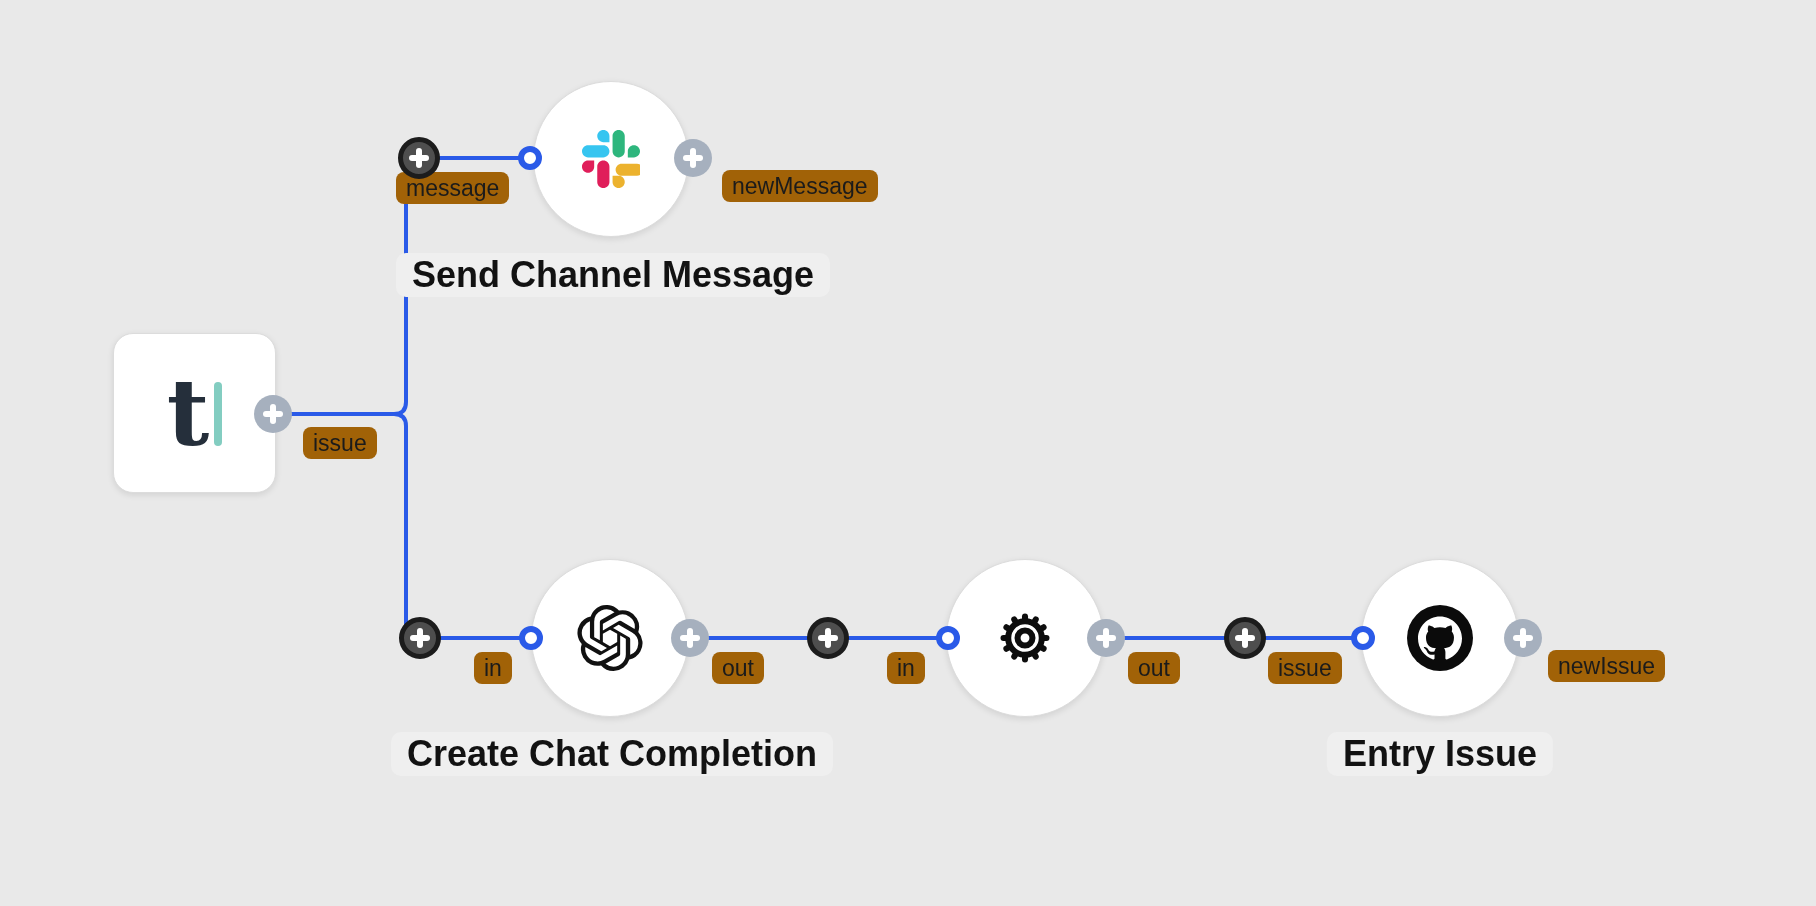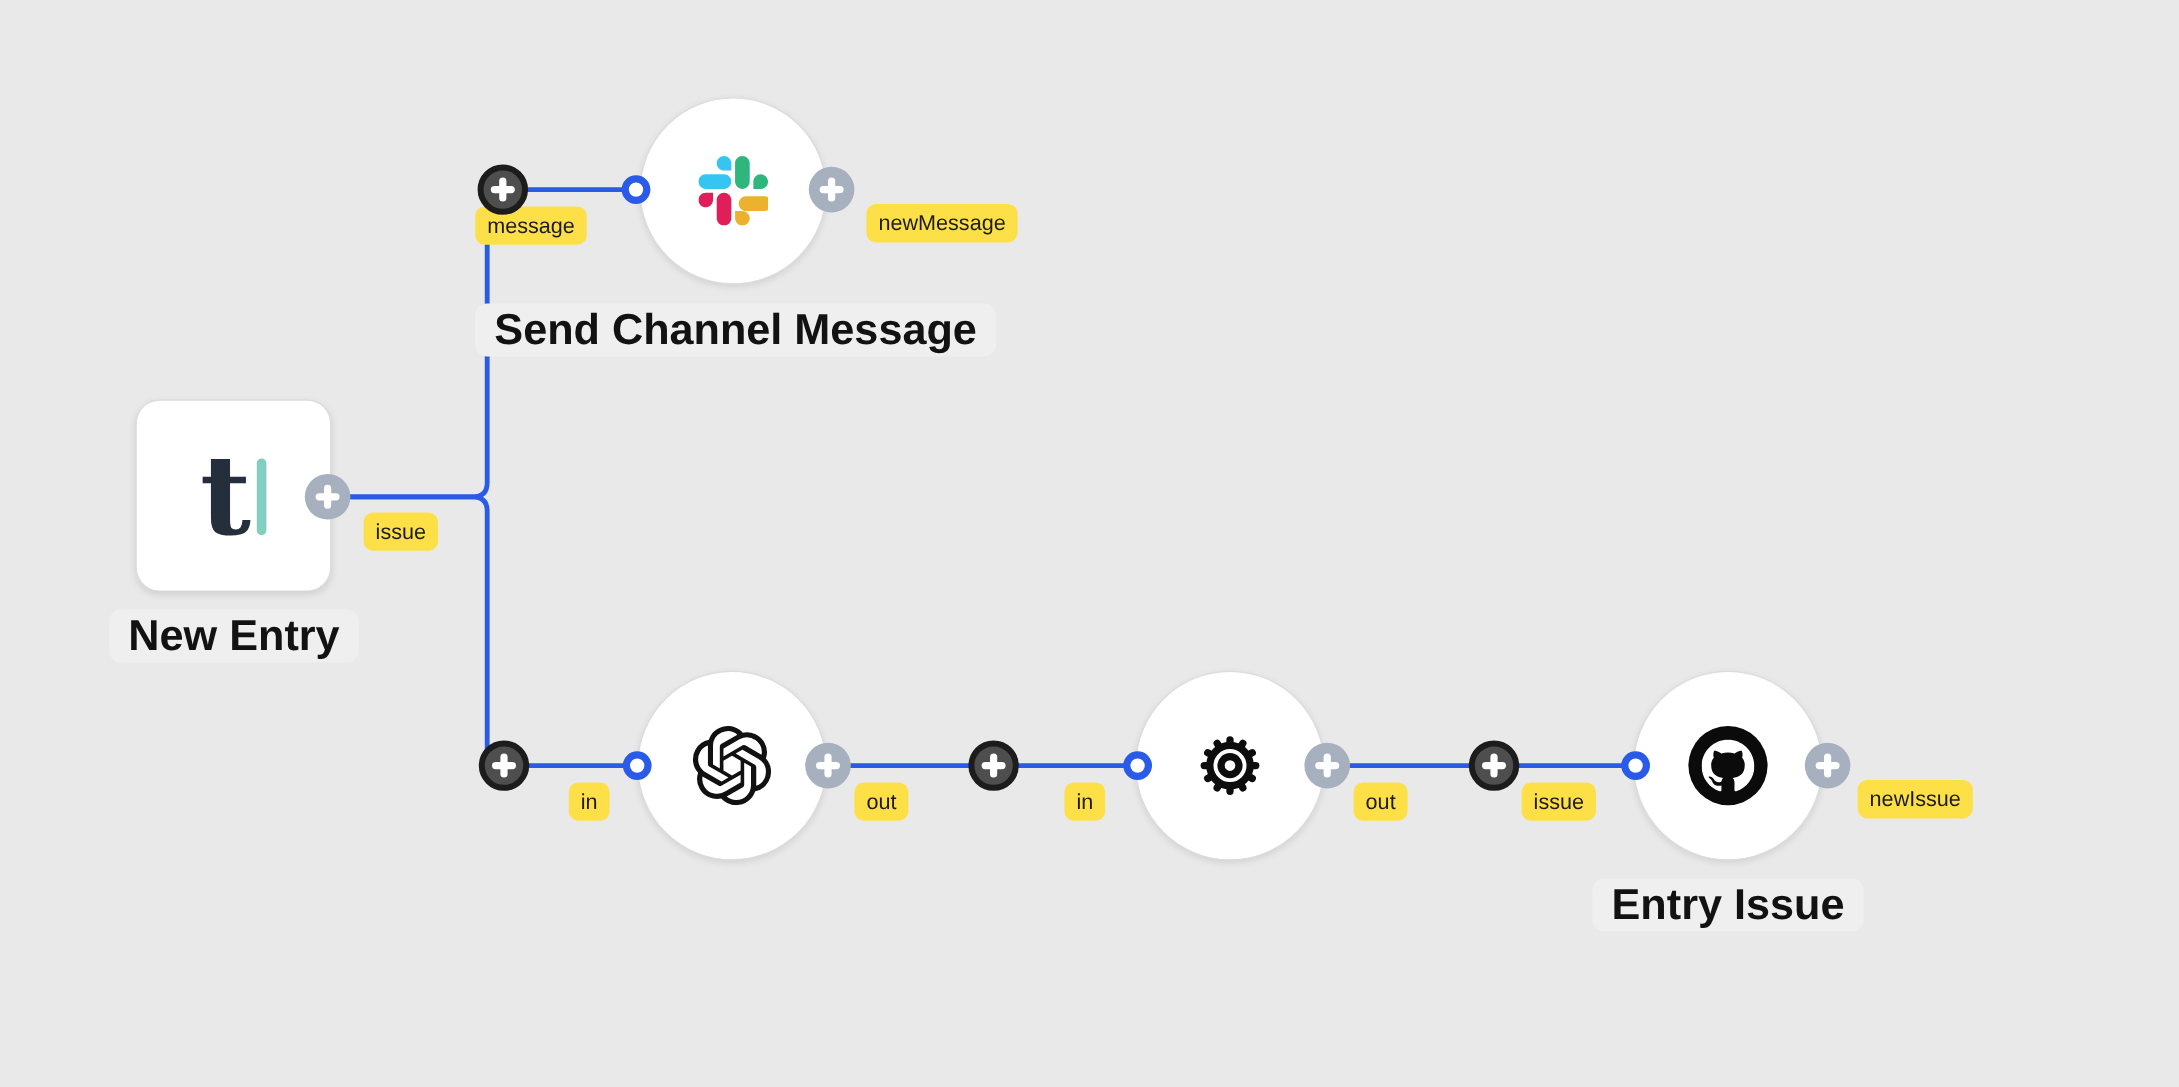--- a/index.html
+++ b/index.html
@@ -5,23 +5,23 @@
   html,body{margin:0;padding:0;}
   body{background:#e9e9e9;font-family:"Liberation Sans",sans-serif;}
   #canvas{position:relative;width:1816px;height:906px;background:#e9e9e9;overflow:hidden;}
 
   
   #edges{position:absolute;left:0;top:0;z-index:1;}
 
   
   .tag{
     position:absolute;z-index:2;
-    background:#fde047;border-radius:8px;
+    background:#a16207;border-radius:8px;
     padding:2px 10px;
-    font-size:18px;line-height:28px;color:#1b1b1b;
+    font-size:23px;line-height:28px;color:#1b1b1b;
     white-space:nowrap;
   }
 
   
   .title{
     position:absolute;z-index:2;transform:translateX(-50%);
     background:#efefef;border-radius:10px;
     padding:6px 16px;
     font-size:36px;line-height:32px;font-weight:bold;color:#121212;
     white-space:nowrap;
@@ -83,22 +83,22 @@
   <div class="tag" style="left:303px;top:427px;">issue</div>
   <div class="tag" style="left:396px;top:172px;">message</div>
   <div class="tag" style="left:722px;top:170px;">newMessage</div>
   <div class="tag" style="left:474px;top:652px;">in</div>
   <div class="tag" style="left:712px;top:652px;">out</div>
   <div class="tag" style="left:887px;top:652px;">in</div>
   <div class="tag" style="left:1128px;top:652px;">out</div>
   <div class="tag" style="left:1268px;top:652px;">issue</div>
   <div class="tag" style="left:1548px;top:650px;">newIssue</div>
 
-  <div class="title" style="left:195px;top:508px;">New Entry</div>
   <div class="title" style="left:613px;top:253px;">Send Channel Message</div>
+  <div class="title" style="left:612px;top:732px;">Create Chat Completion</div>
   <div class="title" style="left:1440px;top:732px;">Entry Issue</div>
 
   <div class="node square" style="left:113px;top:333px;width:163px;height:160px;">
     <div class="tally">
       <span class="t">t</span>
       <span class="bar"></span>
     </div>
   </div>
 
   <div class="node circle" style="left:533px;top:81px;width:156px;height:156px;">

